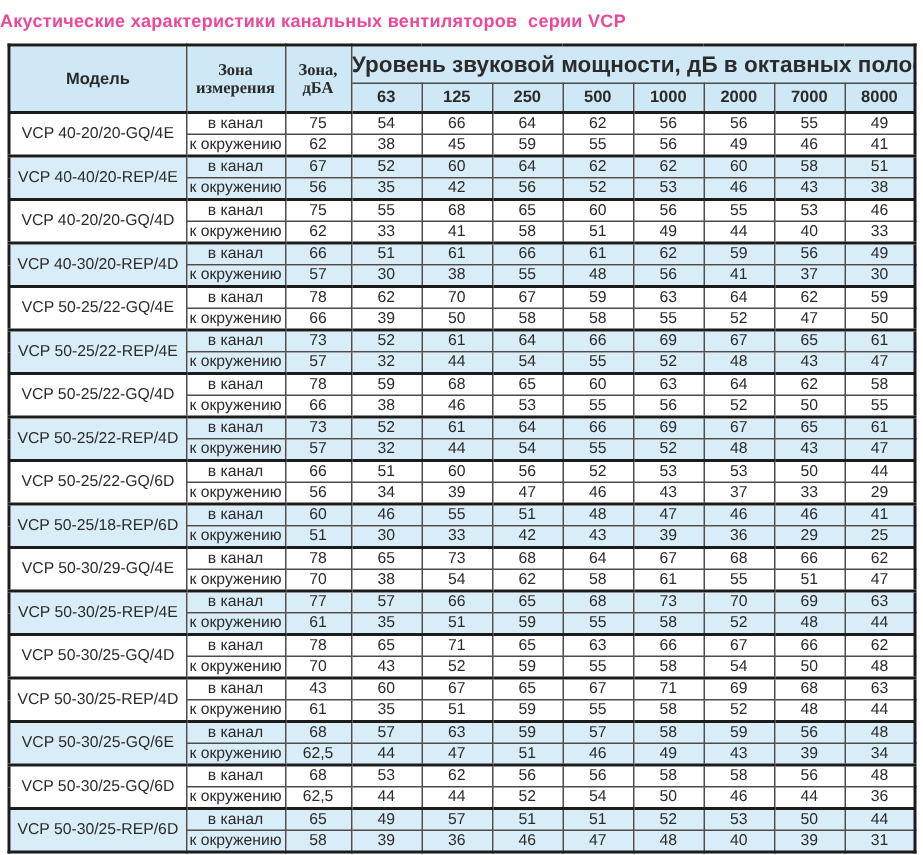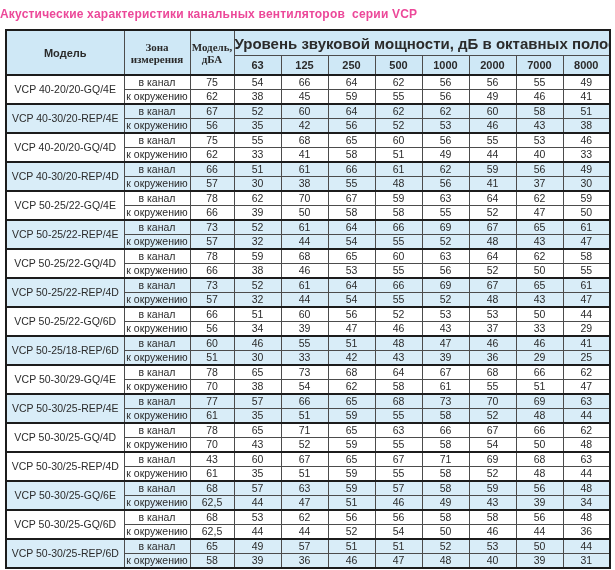--- a/index.html
+++ b/index.html
@@ -70,21 +70,21 @@
     <col style="width:47px">
       <col style="width:47px">
       <col style="width:47px">
       <col style="width:47px">
   </colgroup>
   <thead>
     <tr class="h1">
       <th rowspan="2">Модель</th>
       <th rowspan="2" class="pre">Зона
 измерения</th>
-      <th rowspan="2" class="pre">Модель,
+      <th rowspan="2" class="pre">Зона,
 дБА</th>
       <th colspan="8" class="octave">Уровень звуковой мощности, дБ в октавных полосах частот, Гц</th>
     </tr>
     <tr class="h2">
       <th>63</th>
       <th>125</th>
       <th>250</th>
       <th>500</th>
       <th>1000</th>
       <th>2000</th>
@@ -112,21 +112,21 @@
         <td>38</td>
         <td>45</td>
         <td>59</td>
         <td>55</td>
         <td>56</td>
         <td>49</td>
         <td>46</td>
         <td>41</td>
       </tr>
       <tr class="row-first hl">
-        <td class="model-cell" rowspan="2">VCP 40-30/20-REP/4E</td>
+        <td class="model-cell" rowspan="2">VCP 40-40/20-REP/4E</td>
         <td>в канал</td>
         <td>67</td>
         <td>52</td>
         <td>60</td>
         <td>64</td>
         <td>62</td>
         <td>62</td>
         <td>60</td>
         <td>58</td>
         <td>51</td>

